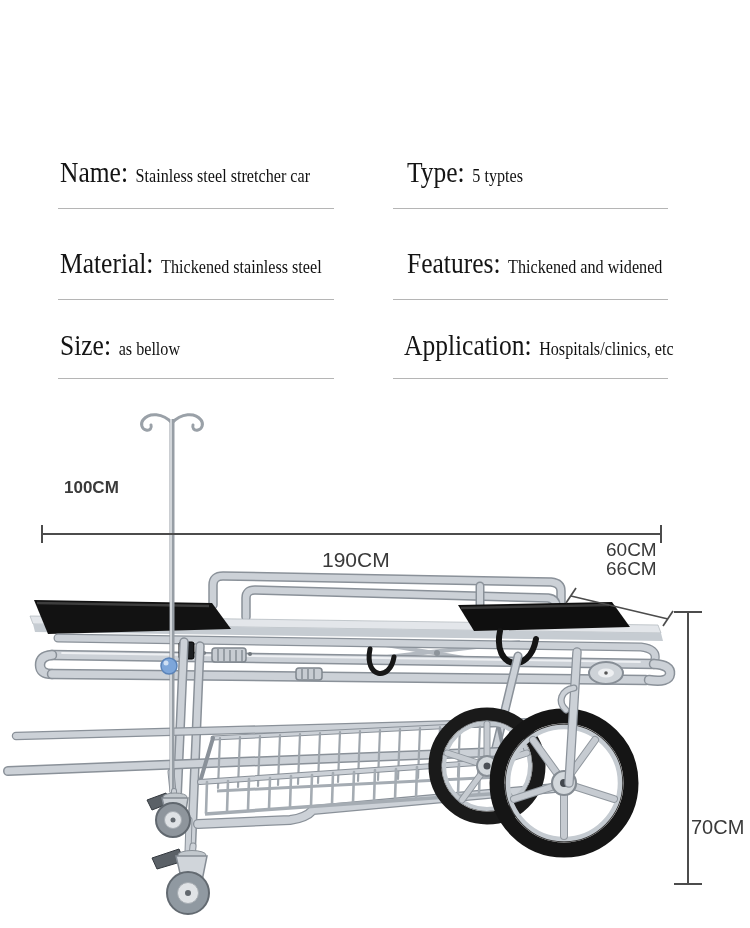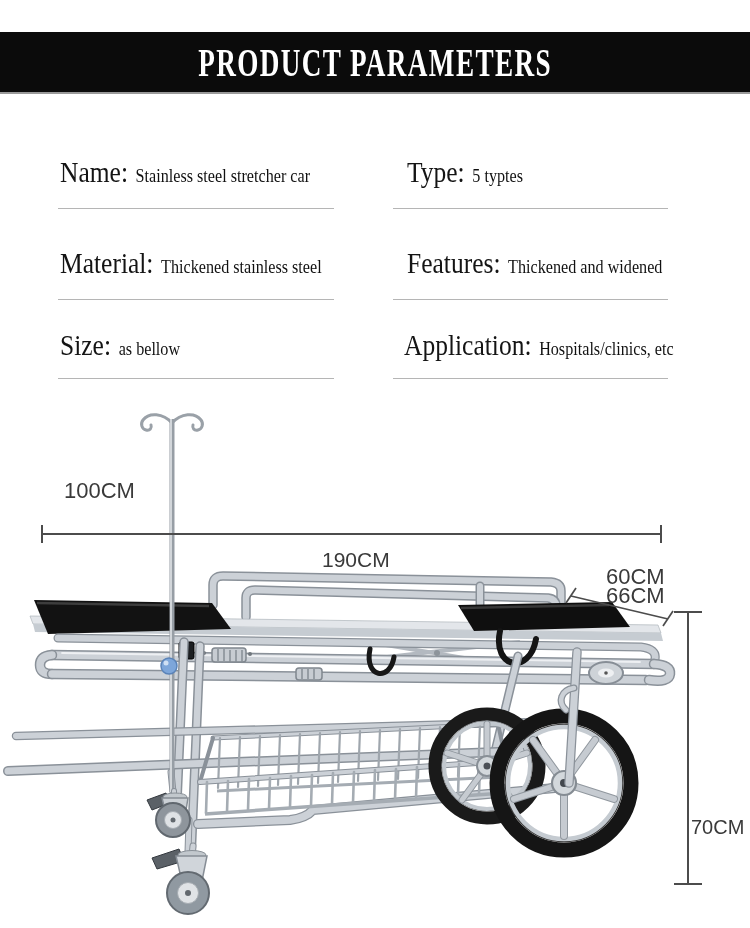--- a/index.html
+++ b/index.html
@@ -17,39 +17,36 @@
   .spec-value{font-size:19px;color:#111111;}
   .c-name{left:60px;top:155px;} .c-type{left:407px;top:155px;}
   .c-material{left:60px;top:246px;} .c-features{left:407px;top:246px;}
   .c-size{left:60px;top:328px;} .c-application{left:404px;top:328px;}
   .underline{position:absolute;height:1px;background:#b5b5b5;}
   .u1{left:58px;top:208px;width:276px;} .u2{left:393px;top:208px;width:275px;}
   .u3{left:58px;top:299px;width:276px;} .u4{left:393px;top:299px;width:275px;}
   .u5{left:58px;top:378px;width:276px;} .u6{left:393px;top:378px;width:275px;}
   
   .dim{position:absolute;font-family:"Liberation Sans",sans-serif;color:#3a3a3a;white-space:nowrap;}
-  .d100{left:64px;top:478px;font-size:22px;}
+  .d100{left:64px;top:478px;font-size:17px;font-weight:bold;}
   .d190{left:322px;top:548px;font-size:21px;}
-  .d6066{left:606px;top:567px;width:56px;font-size:22px;line-height:19px;text-align:center;}
+  .d6066{left:606px;top:540px;width:56px;font-size:19px;line-height:19px;text-align:left;}
   .d70{left:691px;top:816px;font-size:20px;}
   .illu{position:absolute;left:0;top:0;}
   
   .sh{stroke:#8a9199;fill:none;stroke-linecap:round;}
   .bd{stroke:#ccd1d7;fill:none;stroke-linecap:round;}
   .hl{stroke:#eef0f3;fill:none;stroke-linecap:round;}
   .dim-ln{stroke:#4c4c4c;fill:none;}
 </style>
 </head>
 <body>
 
 <div class="page">
 
-  <div class="header">
-    <div class="header-title">PRODUCT PARAMETERS</div>
-  </div>
 
   <div class="spec-cell c-name">
     <span class="spec-label">Name:</span>
     <span class="spec-value">Stainless steel stretcher car</span>
   </div>
   <div class="spec-cell c-type">
     <span class="spec-label">Type:</span>
     <span class="spec-value">5 typtes</span>
   </div>
   <div class="spec-cell c-material">

